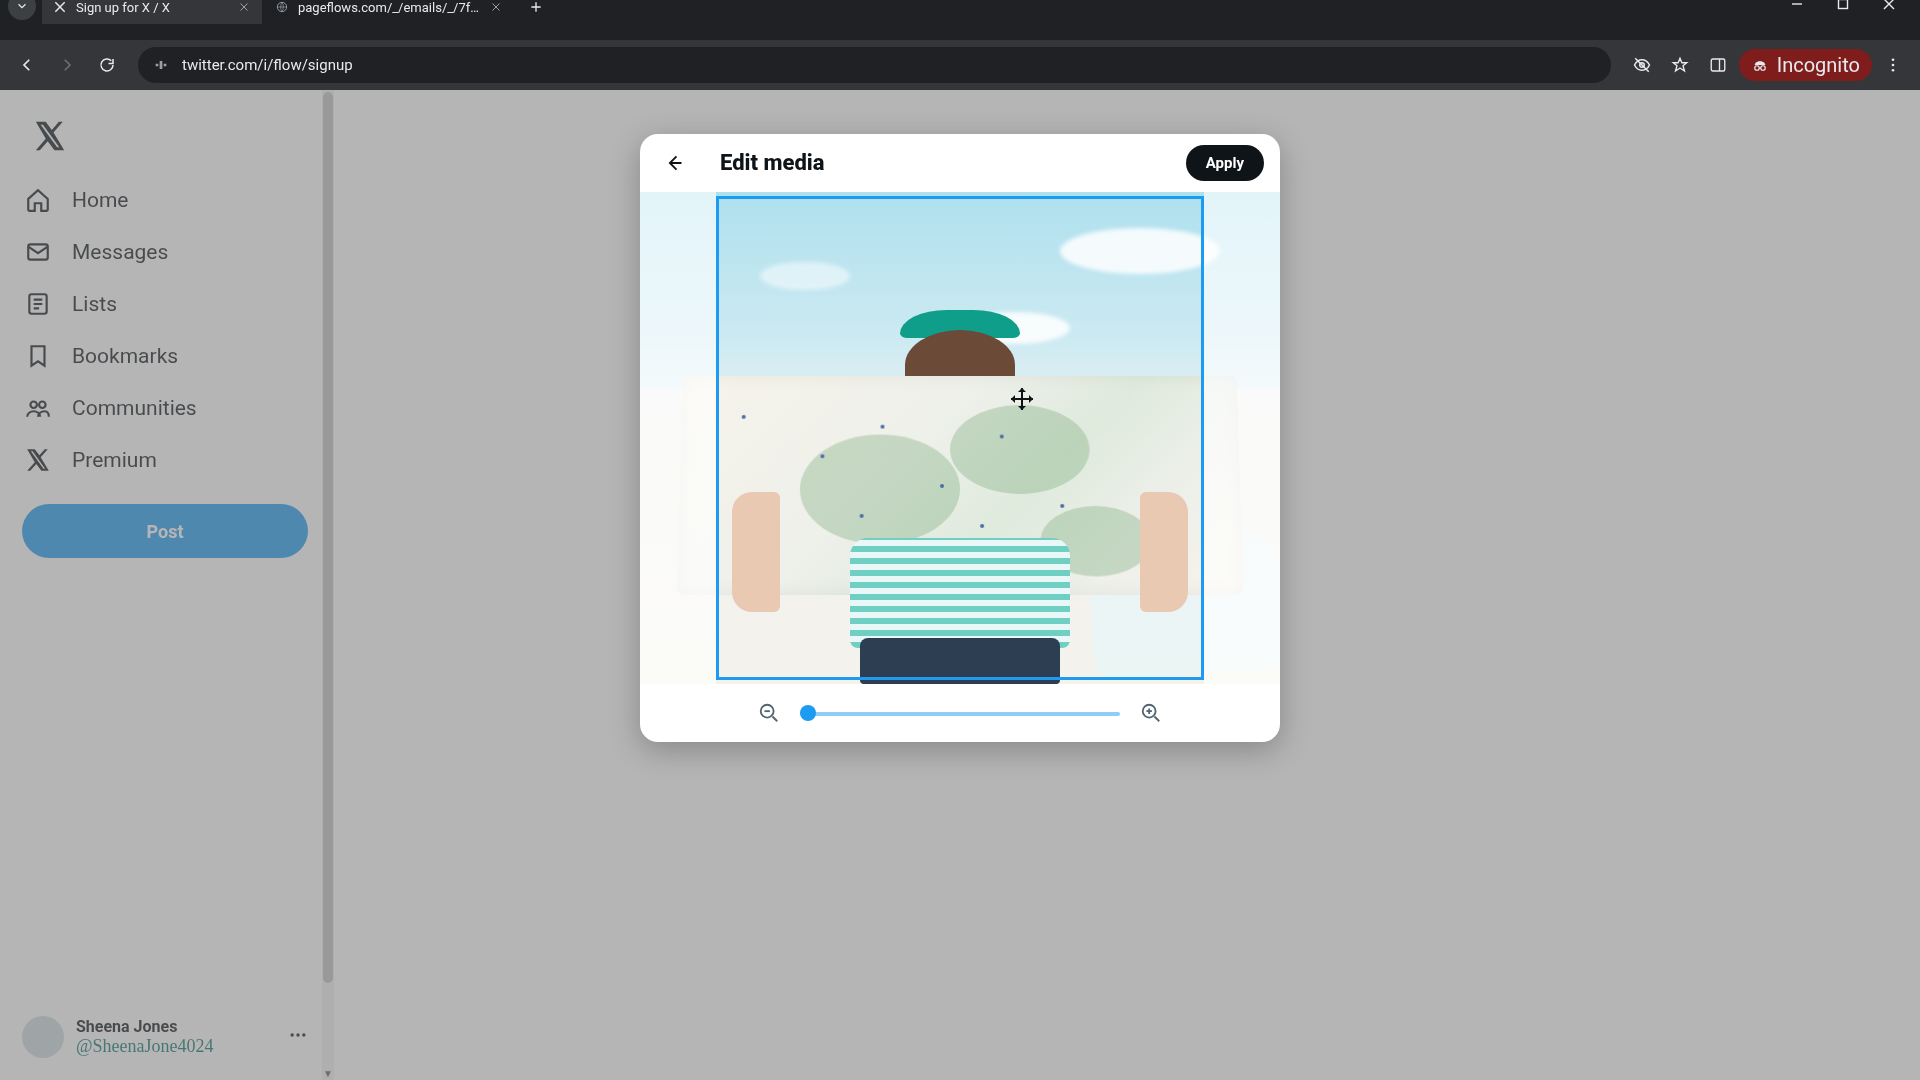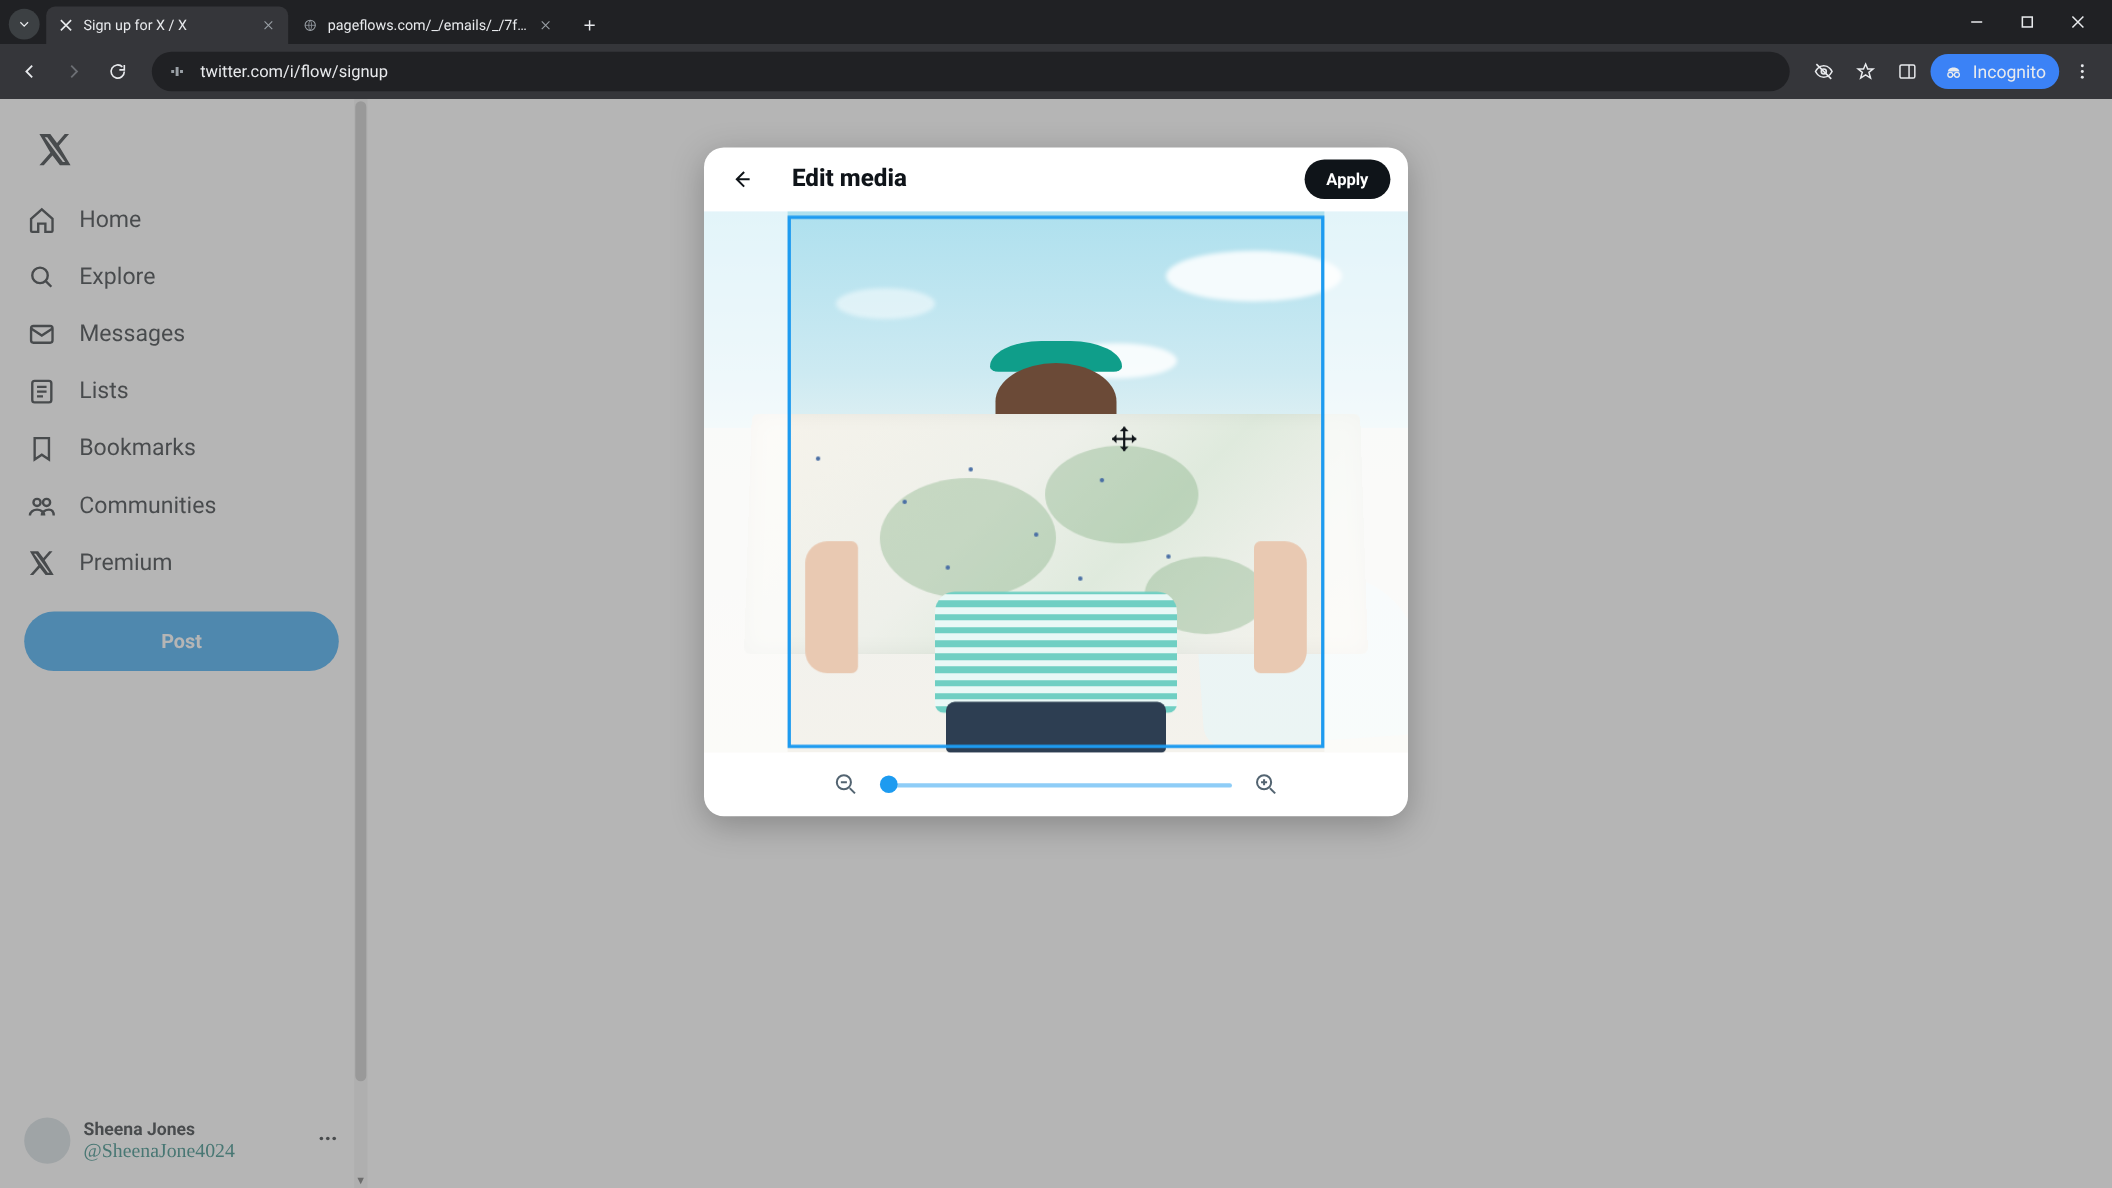--- a/index.html
+++ b/index.html
@@ -1,19 +1,19 @@
 <!DOCTYPE html>
 <html><head>
   <meta charset="utf-8">
   <style>
     * { margin: 0; padding: 0; box-sizing: border-box; font-family: -apple-system, BlinkMacSystemFont, "Segoe UI", Roboto, Helvetica, Arial, sans-serif; }
     body { width: 1920px; height: 1080px; overflow: hidden; background: #202124; position: relative; }
 
     
-    .title-bar { height: 40px; background: #202124; display: flex; align-items: flex-end; padding: 0 8px; }
+    .title-bar { height: 40px; background: #202124; display: flex; align-items: flex-end; padding: 16px 8px; }
     .tab-dropdown { width: 28px; height: 28px; border-radius: 50%; background: #3c4043; margin: 0 6px 4px 0; display:flex; align-items:center; justify-content:center; color:#e8eaed; cursor:pointer; }
     .tab-dropdown svg { width:14px; height:14px; }
     .tab { height: 34px; display: flex; align-items: center; padding: 0 10px; border-radius: 8px 8px 0 0; margin-right: 2px; min-width: 220px; max-width: 250px; font-size: 13px; color: #e8eaed; cursor:pointer; position:relative; }
     .tab.active { background: #35363a; }
     .tab .favicon { width:16px; height:16px; margin-right:8px; display:flex; align-items:center; justify-content:center; flex-shrink:0; }
     .tab .favicon svg { width:14px; height:14px; stroke:#e8eaed; fill:none; }
     .tab .tab-title { flex:1; white-space:nowrap; overflow:hidden; text-overflow:ellipsis; }
     .tab .tab-close { width:16px; height:16px; display:flex; align-items:center; justify-content:center; color:#9aa0a6; margin-left:6px; flex-shrink:0; }
     .new-tab { width:28px; height:28px; display:flex; align-items:center; justify-content:center; color:#e8eaed; margin:0 0 3px 6px; cursor:pointer; }
     .window-controls { margin-left:auto; display:flex; align-items:center; height:40px; }
@@ -22,21 +22,21 @@
 
     .toolbar { height: 50px; background: #35363a; display:flex; align-items:center; padding: 0 10px; gap:6px; }
     .tool-btn { width:34px; height:34px; border-radius:50%; display:flex; align-items:center; justify-content:center; color:#e8eaed; cursor:pointer; }
     .tool-btn.disabled { color:#6b6e73; cursor:default; }
     .tool-btn svg { width:18px; height:18px; }
     .omnibox { flex:1; height:36px; background:#202124; border-radius:18px; display:flex; align-items:center; padding:1px 12px; margin:0 8px; color:#e8eaed; font-size:15px; gap:10px; }
     .omnibox .site-btn { width:22px; height:22px; border-radius:4px; display:flex; align-items:center; justify-content:center; cursor:pointer; }
     .omnibox .site-btn svg { width:16px; height:16px; fill:#9aa0a6; }
     .url { flex:1; white-space:nowrap; overflow:hidden; color:#e8eaed; }
     .right-icons { display:flex; align-items:center; gap:4px; }
-    .incog-pill { height:32px; border-radius:16px; background:#3b82f6; display:flex; align-items:center; padding:0 12px; gap:8px; font-size:16px; color:#e8eaed; cursor:pointer; }
+    .incog-pill { height:32px; border-radius:16px; background:#7f1d1d; display:flex; align-items:center; padding:0 12px; gap:8px; font-size:20px; color:#e8eaed; cursor:pointer; }
 
     
     .viewport { position:absolute; top:90px; left:0; right:0; bottom:0; background:#fff; }
     .sidebar { width:330px; height:100%; padding:12px 8px 12px 8px; display:flex; flex-direction:column; position:absolute; left:0; top:0; }
     .logo { width:52px; height:52px; margin:8px 0 12px 16px; display:flex; align-items:center; justify-content:center; cursor:pointer; }
     .logo svg { width:34px; height:34px; fill:#0f1419; }
     .nav-item { display:flex; align-items:center; gap:20px; padding:12px 16px; border-radius:9999px; cursor:pointer; font-size:21px; color:#0f1419; }
     .nav-item .icon { width:28px; height:28px; display:flex; align-items:center; justify-content:center; flex-shrink:0; }
     .nav-item .icon svg { width:26px; height:26px; stroke:#0f1419; fill:none; stroke-width:2; }
     .nav-item.premium .icon svg { fill:#0f1419; stroke:none; }
@@ -238,29 +238,20 @@
           <path d="M18.244 2H21l-6.52 7.45L22 22h-6.844l-4.77-6.24L4.8 22H2l7.03-8.03L2 2h6.98l4.31 5.7L18.244 2zm-1.2 18h1.5L7.02 4h-1.6l11.62 16z"></path>
         </svg>
     </div>
     <div class="nav-item">
       <span class="icon">
           <svg viewBox="0 0 24 24">
             <path d="M3 11l9-8 9 8v10a1 1 0 0 1-1 1h-5v-7H9v7H4a1 1 0 0 1-1-1V11z"></path>
           </svg>
         </span>
       <span>Home</span>
-    </div>
-    <div class="nav-item">
-      <span class="icon">
-          <svg viewBox="0 0 24 24">
-            <circle cx="10.5" cy="10.5" r="6.5"></circle>
-            <path d="M20 20l-4.5-4.5"></path>
-          </svg>
-        </span>
-      <span>Explore</span>
     </div>
     <div class="nav-item">
       <span class="icon">
           <svg viewBox="0 0 24 24">
             <rect x="3" y="5" width="18" height="14" rx="2"></rect>
             <path d="M3 7l9 6 9-6"></path>
           </svg>
         </span>
       <span>Messages</span>
     </div>

